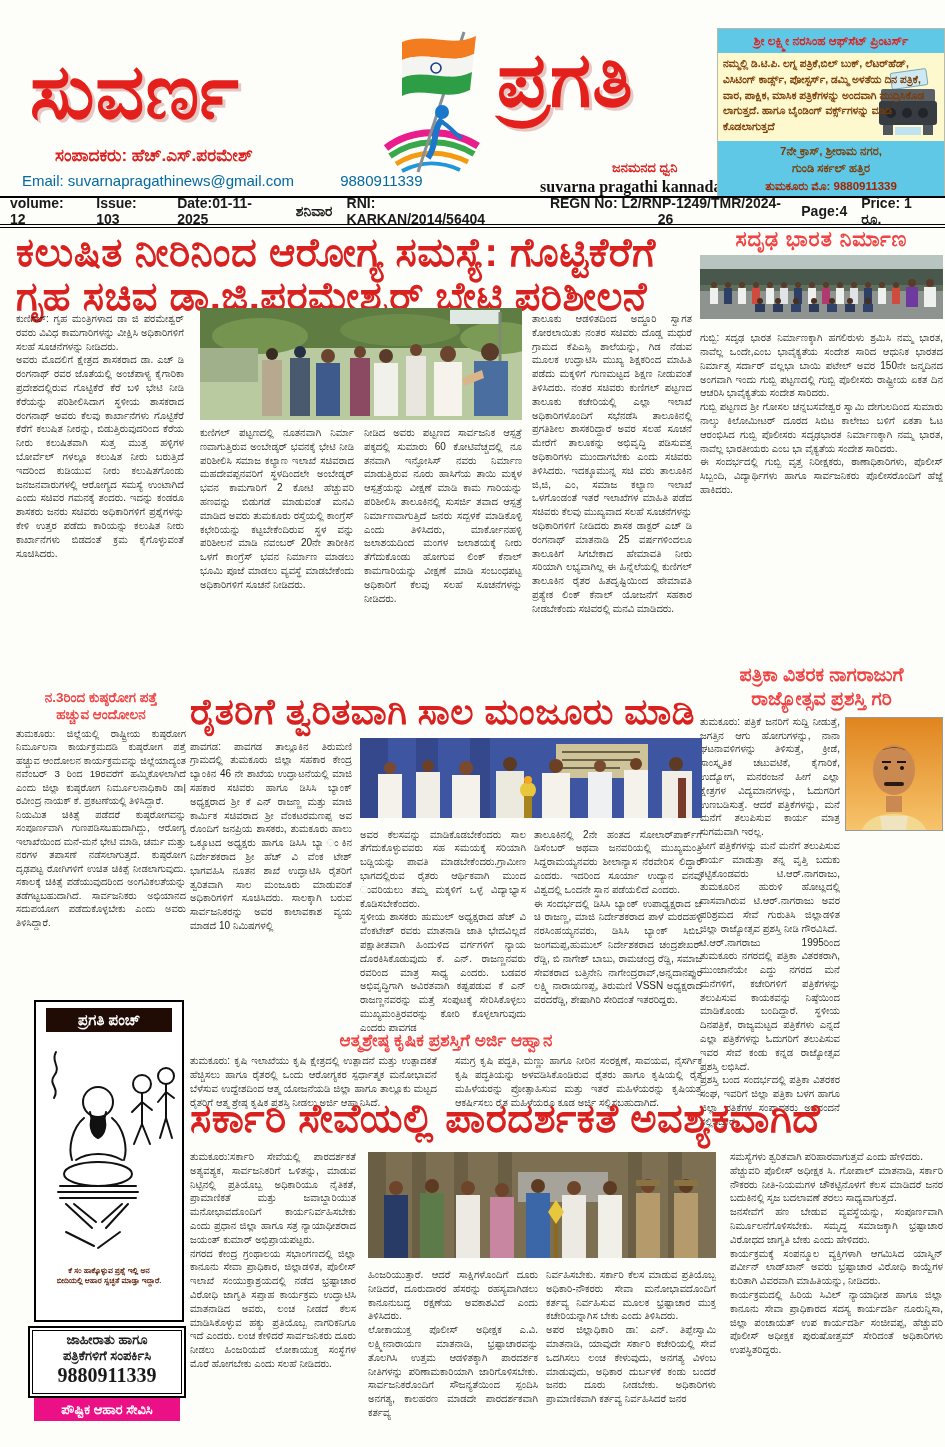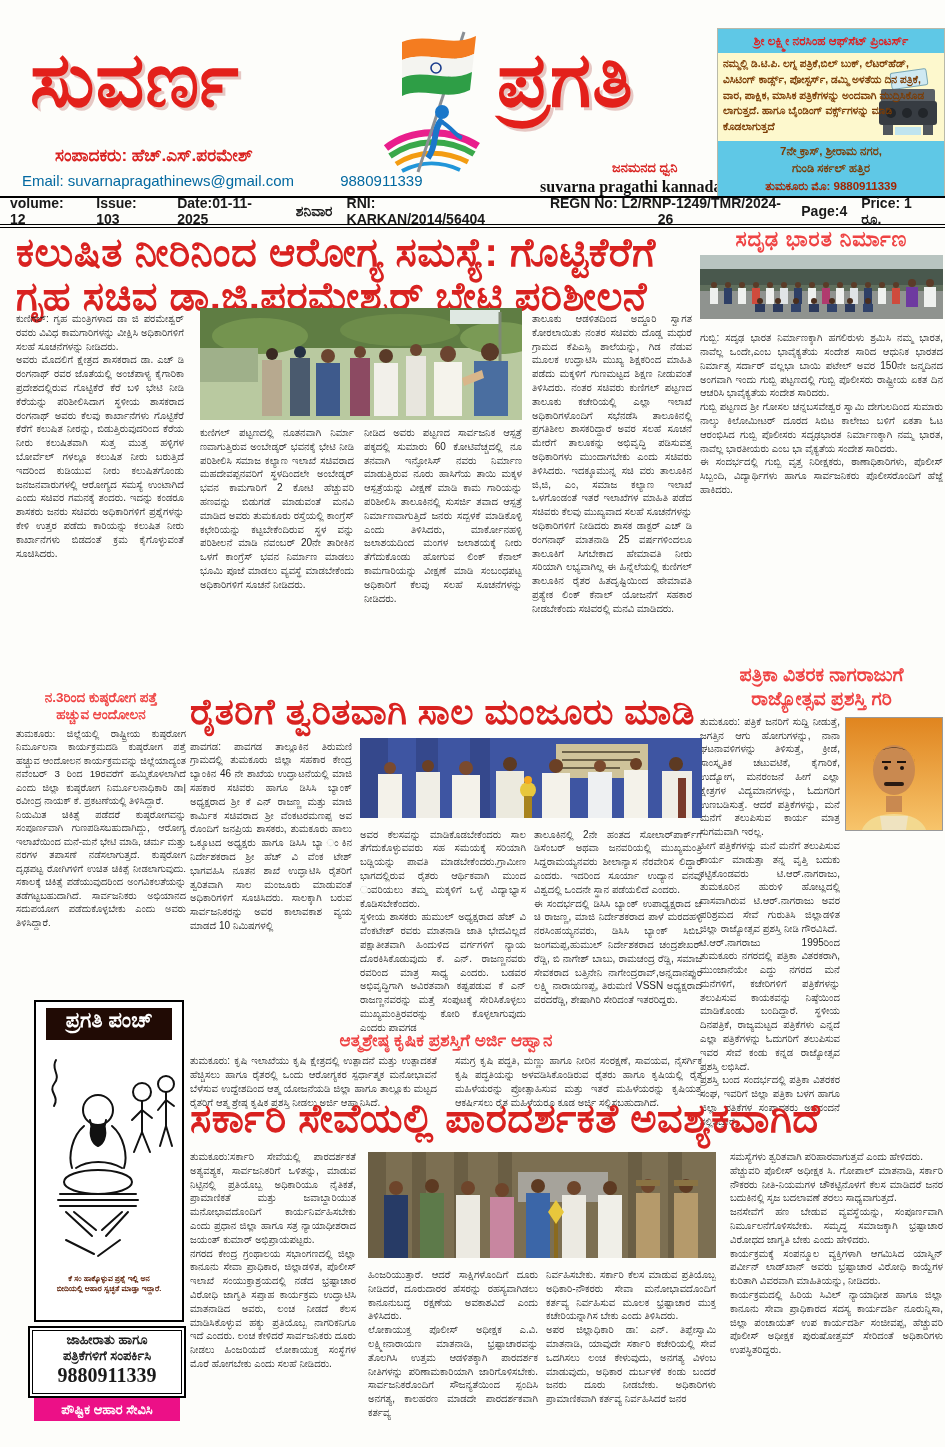--- a/index.html
+++ b/index.html
@@ -17,21 +17,21 @@
            align-items:center;gap:14px;padding:0 10px;font-weight:bold;font-size:14px;}
   .caption{font-size:7.6px;font-weight:bold;color:#5a1a00;text-align:center;line-height:1.3;}
   .boxed{border:2px solid #000;}
   svg{display:block;}
 </style>
 </head>
 <body>
 
 <div id="page">
 
-  <div class="abs title-word" style="left:30px;top:42px;">ಸುವರ್ಣ</div>
+  <div class="abs title-word" style="left:30px;top:54px;">ಸುವರ್ಣ</div>
 
   <div class="abs" style="left:372px;top:24px;">
     <svg width="118" height="156" viewBox="0 0 118 156">
       <path d="M14,124 C40,104 78,104 106,122" stroke="#e91e8c" stroke-width="7" fill="none"></path>
       <path d="M18,132 C44,114 76,114 102,130" stroke="#3aa84a" stroke-width="6" fill="none"></path>
       <path d="M24,140 C46,126 72,126 96,138" stroke="#f39c12" stroke-width="5" fill="none"></path>
       <path d="M30,147 C50,137 68,137 88,146" stroke="#2196d9" stroke-width="4" fill="none"></path>
       <line x1="92" y1="8" x2="46" y2="148" stroke="#8a8f94" stroke-width="3"></line>
       <path d="M30,18 C55,8 80,24 104,12 L102,30 C78,42 54,26 30,36 Z" fill="#f47c20"></path>
       <path d="M30,36 C54,26 78,42 102,30 L100,48 C76,60 52,44 30,54 Z" fill="#f4f4f0"></path>
@@ -233,21 +233,21 @@
   <div class="abs" style="left:16px;top:690px;width:170px;">
     <div class="blk-head" style="font-size:13.5px;">
       <div>ನ.3ರಿಂದ ಕುಷ್ಠರೋಗ ಪತ್ತೆ</div>
       <div>ಹಚ್ಚುವ ಆಂದೋಲನ</div>
     </div>
     <div class="k" style="margin-top:3px;height:262px;font-size:9.8px;">ತುಮಕೂರು: ಜಿಲ್ಲೆಯಲ್ಲಿ ರಾಷ್ಟ್ರೀಯ ಕುಷ್ಠರೋಗ ನಿರ್ಮೂಲನಾ ಕಾರ್ಯಕ್ರಮದಡಿ ಕುಷ್ಠರೋಗ ಪತ್ತೆ ಹಚ್ಚುವ ಆಂದೋಲನ ಕಾರ್ಯಕ್ರಮವನ್ನು ಜಿಲ್ಲೆಯಾದ್ಯಂತ ನವೆಂಬರ್ 3 ರಿಂದ 19ರವರೆಗೆ ಹಮ್ಮಿಕೊಳಲಾಗಿದೆ ಎಂದು ಜಿಲ್ಲಾ ಕುಷ್ಠರೋಗ ನಿರ್ಮೂಲನಾಧಿಕಾರಿ ಡಾ| ರವೀಂದ್ರ ನಾಯಕ್ ಕೆ. ಪ್ರಕಟಣೆಯಲ್ಲಿ ತಿಳಿಸಿದ್ದಾರೆ.
 ನಿಯಮಿತ ಚಿಕಿತ್ಸೆ ಪಡೆದರೆ ಕುಷ್ಠರೋಗವನ್ನು ಸಂಪೂರ್ಣವಾಗಿ ಗುಣಪಡಿಸಬಹುದಾಗಿದ್ದು, ಆರೋಗ್ಯ ಇಲಾಖೆಯಿಂದ ಮನೆ-ಮನೆ ಭೇಟಿ ಮಾಡಿ, ಚರ್ಮ ಮತ್ತು ನರಗಳ ತಪಾಸಣೆ ನಡೆಸಲಾಗುತ್ತದೆ. ಕುಷ್ಠರೋಗ ದೃಢಪಟ್ಟ ರೋಗಿಗಳಿಗೆ ಉಚಿತ ಚಿಕಿತ್ಸೆ ನೀಡಲಾಗುವುದು. ಸಕಾಲಕ್ಕೆ ಚಿಕಿತ್ಸೆ ಪಡೆಯುವುದರಿಂದ ಅಂಗವಿಕಲತೆಯನ್ನು ತಡೆಗಟ್ಟಬಹುದಾಗಿದೆ. ಸಾರ್ವಜನಿಕರು ಅಭಿಯಾನದ ಸದುಪಯೋಗ ಪಡೆದುಕೊಳ್ಳಬೇಕು ಎಂದು ಅವರು ತಿಳಿಸಿದ್ದಾರೆ.</div>
   </div>
 
   <div class="abs boxed" style="left:34px;top:1000px;width:146px;height:318px;background:#fff;">
-    <div style="margin:6px auto 0;width:126px;height:32px;background:#210b05;color:#fff;text-align:center;line-height:24px;font-weight:bold;font-size:21px;">ಪ್ರಗತಿ ಪಂಚ್</div>
+    <div style="margin:6px auto 0;width:126px;height:24px;background:#210b05;color:#fff;text-align:center;line-height:24px;font-weight:bold;font-size:15px;">ಪ್ರಗತಿ ಪಂಚ್</div>
     <div>
       <svg width="142" height="232" viewBox="0 0 142 232">
         <g stroke="#111" stroke-width="2" fill="none" stroke-linecap="round">
           <path d="M20,20 C14,30 26,34 18,44 C12,52 24,56 18,66"></path>
           <circle cx="62" cy="70" r="15"></circle>
           <path d="M54,80 C56,96 68,96 70,80"></path>
           <path d="M56,84 C52,98 58,104 62,106 C66,104 72,98 68,84" fill="#111"></path>
           <path d="M48,86 C36,96 32,116 36,128"></path>
           <path d="M76,86 C88,96 92,116 88,128"></path>
           <path d="M40,128 C52,120 72,120 86,128"></path>

